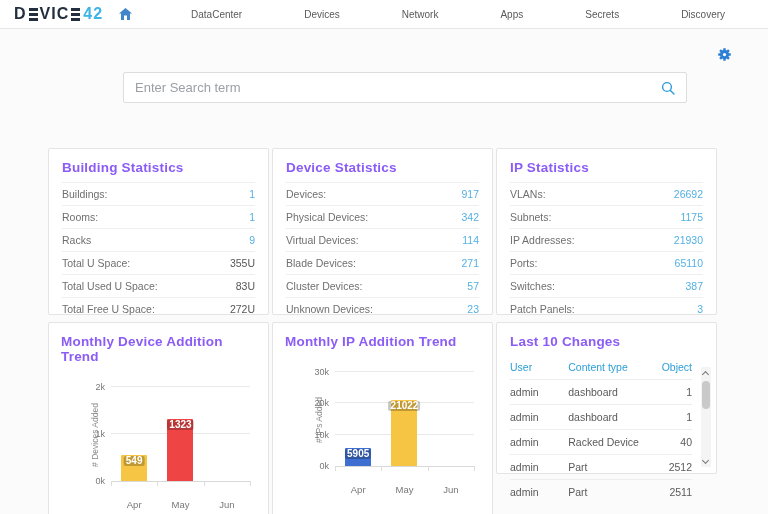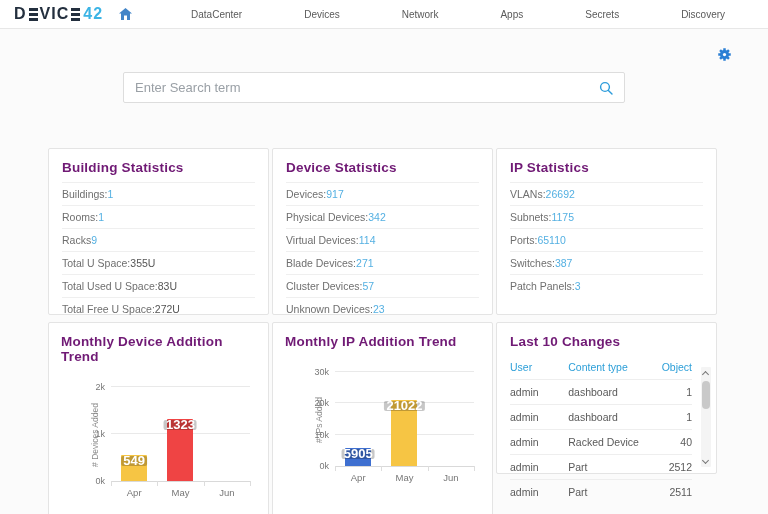--- a/index.html
+++ b/index.html
@@ -16,54 +16,54 @@
   .logo-accent { color:#3cb4e5; margin-left:1px; }
   .nav-home { margin-left:16px; display:flex; align-items:center; cursor:pointer; }
   .nav-menu { display:flex; align-items:center; gap:21px; margin-left:18px; }
   .nav-item { font-size:10px; color:#5a5a5a; text-decoration:none; cursor:pointer;margin-left:41px; }
   .nav-icons { display:flex; align-items:center; gap:16px; margin-left:20px; }
   .nav-ic { display:flex; align-items:center; cursor:pointer; }
   .nav-divider { width:1px; height:22px; background:#e3e3e3; margin-left:16px; }
 
   
   .gear-btn { position:absolute; left:717px; top:47px; width:15px; height:15px; cursor:pointer; }
-  .searchbar { position:absolute; left:123px; top:72px; width:502px; height:31px; background:#fff;
+  .searchbar { position:absolute; left:123px; top:72px; width:564px; height:31px; background:#fff;
                border:1px solid #ddd; border-radius:2px; display:flex; align-items:center; padding:0 11px; }
   .searchbar input { flex:1; border:none; outline:none; font-size:13px; color:#555;
                      font-family:"Liberation Sans", sans-serif; background:transparent; }
   .searchbar input::placeholder { color:#9aa0a6; }
   .search-submit { cursor:pointer; display:flex; align-items:center; }
 
   
   .grid { position:absolute; left:48px; display:grid; grid-template-columns:221px 221px 221px; column-gap:3px; }
   .grid.stats { top:148px; }
   .grid.bottom { top:322px; }
   .card { background:#fff; border:1px solid #e4e4e4; border-radius:2px; }
   .stat-card { height:167px; padding:9px 13px 0; }
-  .card-title { font-size:13.5px; font-weight:bold; color:#701a75; letter-spacing:0.2px; padding:2px 0 7px; }
-  .stat-row { display:flex; align-items:center; height:23px;
+  .card-title { font-size:13.5px; font-weight:bold; color:#8b5cf6; letter-spacing:0.2px; padding:2px 0 7px; }
+  .stat-row { display:flex; justify-content:space-between; align-items:center; height:23px;
               border-top:1px solid #efefef; font-size:10.5px; }
   .stat-label { color:#6f6f6f; }
   .stat-value { color:#555; }
   .stat-value.link { color:#54b0e2; cursor:pointer; }
 
   
   .chart-card { height:208px; padding:9px 12px 12px; }
   .chart-body { position:relative; margin:16px 6px 0 50px; height:95px; }
   .plot { position:relative; height:95px; border-bottom:1px solid #d9d9d9; display:flex; }
   .grid-line { position:absolute; left:0; right:0; height:1px; background:#e9e9e9; }
   .ytick { position:absolute; right:calc(100% + 6px); transform:translateY(50%); font-size:9px; color:#777; }
   .ylabel { position:absolute; width:95px; left:-64px; top:calc(50% - 5px); text-align:center;
             transform:rotate(-90deg); font-size:8.5px; color:#8a8a8a; }
   .slot { flex:1; position:relative; }
   .bar { position:absolute; bottom:0; left:50%; transform:translateX(-50%); width:26px; border-radius:1px 1px 0 0; }
-  .bar-label { position:absolute; top:1px; left:50%; transform:translateX(-50%); font-size:13px; font-weight:bold;
+  .bar-label { position:absolute; top:1px; left:50%; transform:translateX(-50%); font-size:10px; font-weight:bold;
                color:#fff; background:rgba(0,0,0,0.22); border-radius:2px; padding:0 2px; line-height:10px; white-space:nowrap; }
   .axis-tick { position:absolute; bottom:-5px; width:1px; height:5px; background:#ddd; }
-  .xlabels { display:flex; margin:5px 6px 0 50px; }
+  .xlabels { display:flex; margin:17px 6px 0 50px; }
   .xlabel { flex:1; text-align:center; font-size:9.5px; color:#777; }
 
   
   .table-card { height:152px; padding:9px 12px 16px 13px; position:relative; }
   .tbl { margin-right:12px; }
   .tbl-head { display:grid; grid-template-columns:32% 44% 24%; font-size:10.5px; color:#2d9fd8; padding:5px 0 6px; }
   .tbl-head .col-object { text-align:right; }
   .tbl-row { display:grid; grid-template-columns:32% 44% 24%; font-size:10.5px; color:#5a5a5a;
              border-top:1px solid #eee; padding:6px 0; line-height:12px; }
   .cell-object { text-align:right; }
@@ -238,20 +238,24 @@
     <div class="stat-rows">
         <div class="stat-row">
           <span class="stat-label">VLANs:</span>
           <span class="stat-value link">26692</span>
         </div>
         <div class="stat-row">
           <span class="stat-label">Subnets:</span>
           <span class="stat-value link">1175</span>
         </div>
         <div class="stat-row">
+          <span class="stat-label">IP Addresses:</span>
+          <span class="stat-value link">21930</span>
+        </div>
+        <div class="stat-row">
           <span class="stat-label">Ports:</span>
           <span class="stat-value link">65110</span>
         </div>
         <div class="stat-row">
           <span class="stat-label">Switches:</span>
           <span class="stat-value link">387</span>
         </div>
         <div class="stat-row">
           <span class="stat-label">Patch Panels:</span>
           <span class="stat-value link">3</span>

